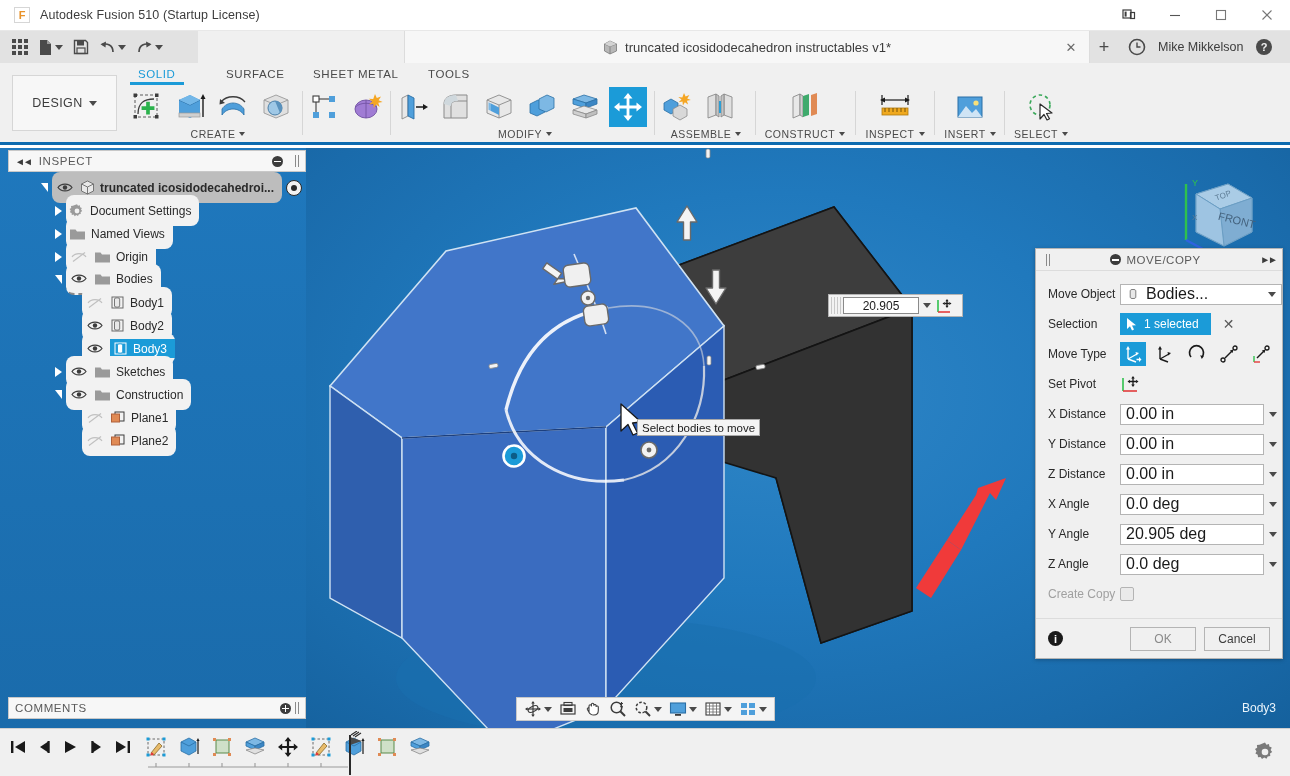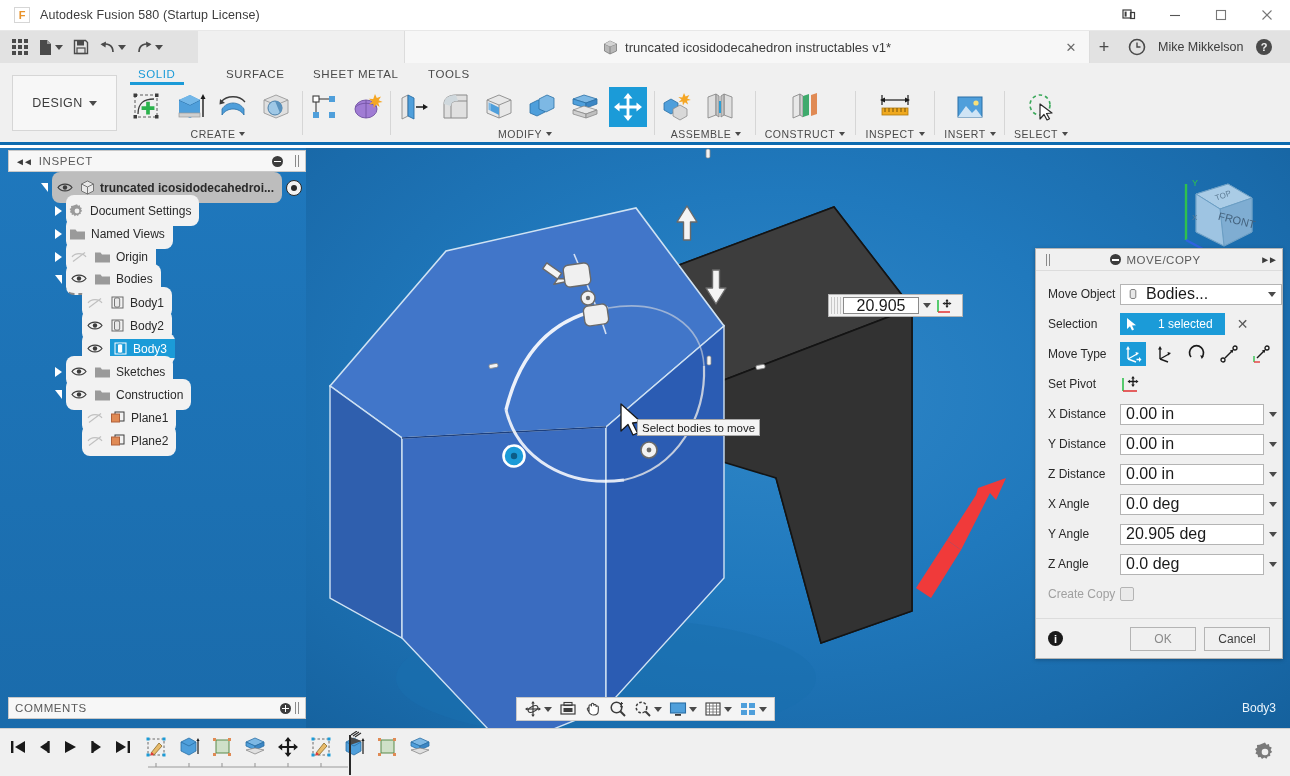--- a/index.html
+++ b/index.html
@@ -170,21 +170,21 @@
   }
   
   .valuebox {
     position: absolute; left: 828px; top: 294px; width: 135px; height: 23px;
     background: #f2f2f2; border: 1px solid #b4b4b4; display: flex; align-items: center; padding: 0 2px;
   }
   .valuebox .handle { width: 12px; height: 17px; background:
      repeating-linear-gradient(90deg,#c8c8c8 0 1px,#f2f2f2 1px 3px); }
   .valuebox input {
     width: 76px; height: 17px; border: 1px solid #8a8a8a; background: #fff;
-    font-size: 16px; text-align: center; color: #1a1a1a; font-family: "Liberation Sans", sans-serif;
+    font-size: 12px; text-align: center; color: #1a1a1a; font-family: "Liberation Sans", sans-serif;
   }
   .valuebox .vcaret { width: 16px; display: flex; align-items: center; justify-content: center; }
 
   
   .dialog {
     position: absolute; left: 1035px; top: 248px; width: 248px; height: 411px;
     background: #f0f0f0; border: 1px solid #b4b4b4;
     box-shadow: 0 1px 4px rgba(0,0,0,.25);
   }
   .dlg-head {
@@ -197,21 +197,21 @@
   .dlabel { width: 72px; font-size: 12px; color: #2a2a2a; }
   .dlabel.disabled { color: #a0a0a0; }
   .dinput {
     flex: 1; height: 21px; background: #fff; border: 1px solid #b4b4b4;
     font-size: 16px; color: #1a1a1a; padding: 0 5px; display: flex; align-items: center;
     font-family: "Liberation Sans", sans-serif;
   }
   .dcaret { width: 18px; display: flex; align-items: center; justify-content: center; }
   .sel-chip {
     height: 22px; background: #1b9bd8; color: #fff; font-size: 12px;
-    display: flex; align-items: center; gap: 20px; padding: 0 12px 0 6px;
+    display: flex; align-items: center; gap: 6px; padding: 0 12px 0 6px;
   }
   .movetype-btn {
     width: 26px; height: 24px; display: flex; align-items: center; justify-content: center;
   }
   .movetype-btn.active { background: #1b9bd8; }
   .dlg-foot {
     position: absolute; left: 0; right: 0; bottom: 0; height: 40px;
     border-top: 1px solid #dcdcdc; display: flex; align-items: center; padding: 0 12px;
   }
   .info-dot {
@@ -265,21 +265,21 @@
 </style>
 </head>
 <body>
 
 <div id="app" class="nosel">
 
   <div class="titlebar">
     <div class="title-logo">
       <span>F</span>
     </div>
-    <div class="title-text">Autodesk Fusion 580 (Startup License)</div>
+    <div class="title-text">Autodesk Fusion 510 (Startup License)</div>
     <div class="win-ctrl-group">
       <div class="win-btn">
         <svg width="14" height="14" viewBox="0 0 14 14">
           <rect x="1" y="2" width="8" height="8" fill="none" stroke="#3c3c3c" stroke-width="1.2"></rect>
           <rect x="2.6" y="3.6" width="2" height="5" fill="#3c3c3c"></rect>
           <rect x="8.5" y="4.5" width="4" height="6" fill="none" stroke="#3c3c3c" stroke-width="1.2"></rect>
         </svg>
       </div>
       <div class="win-btn">
         <svg width="12" height="12" viewBox="0 0 12 12">

